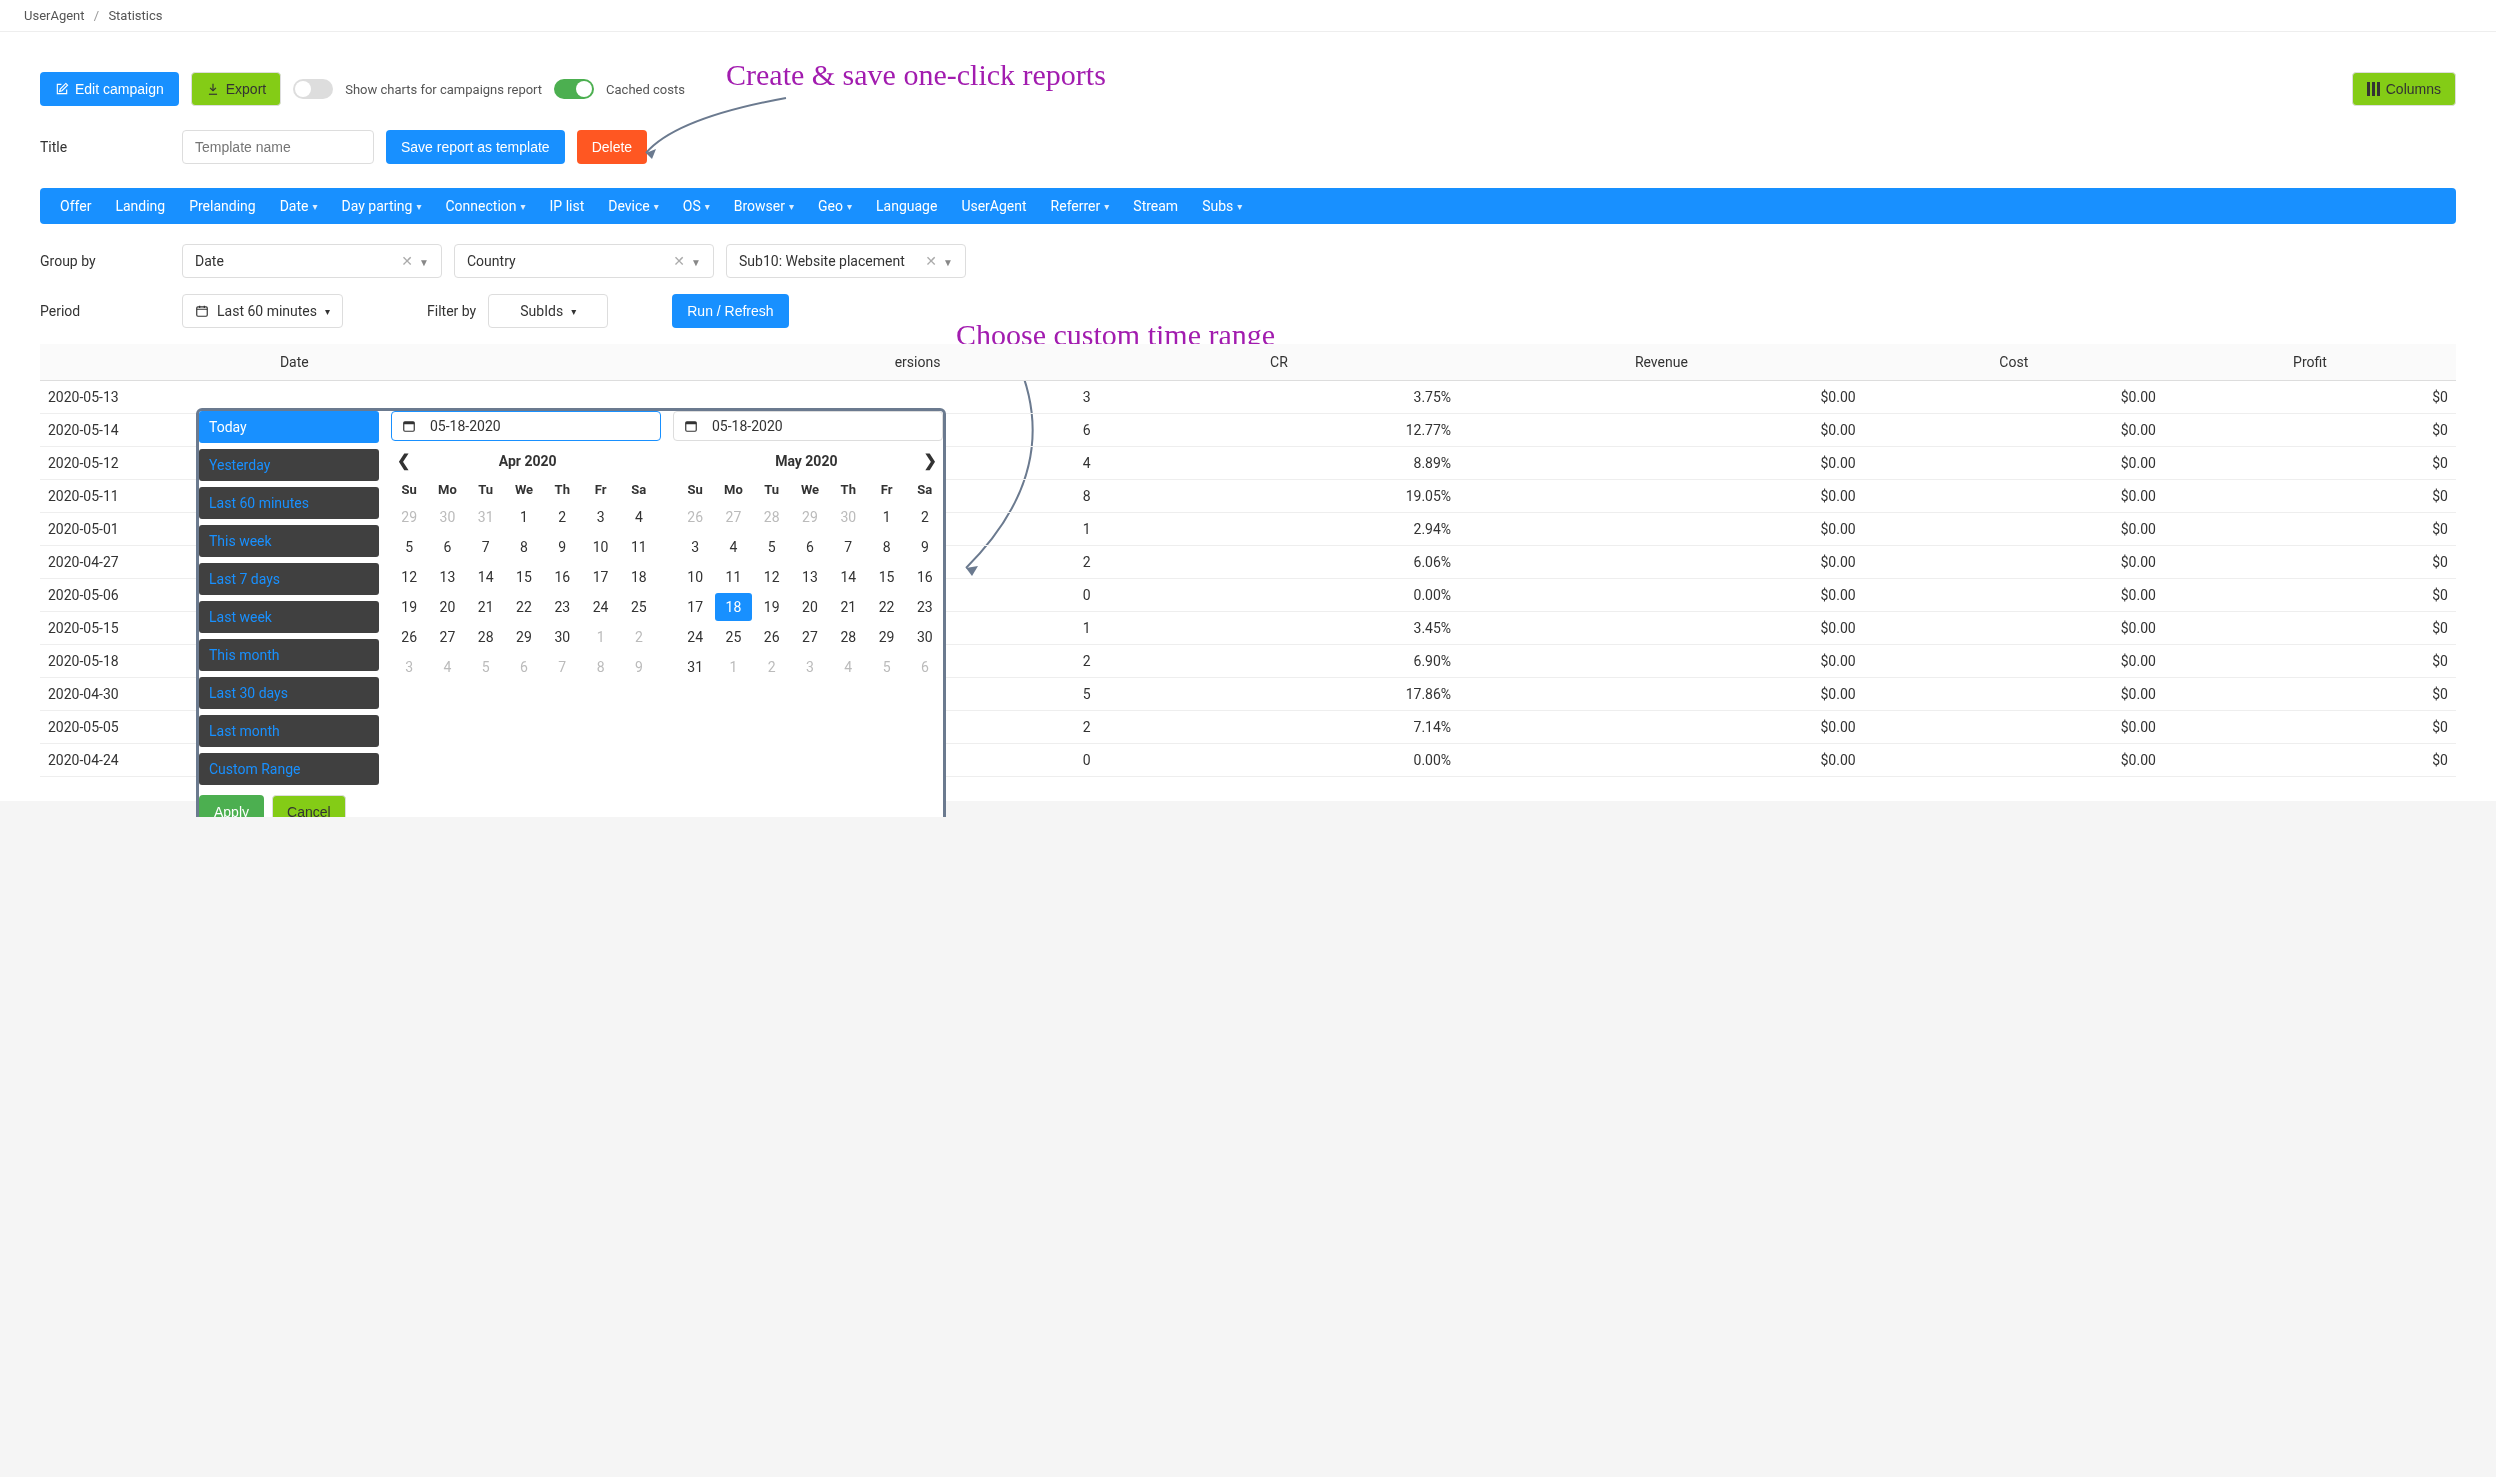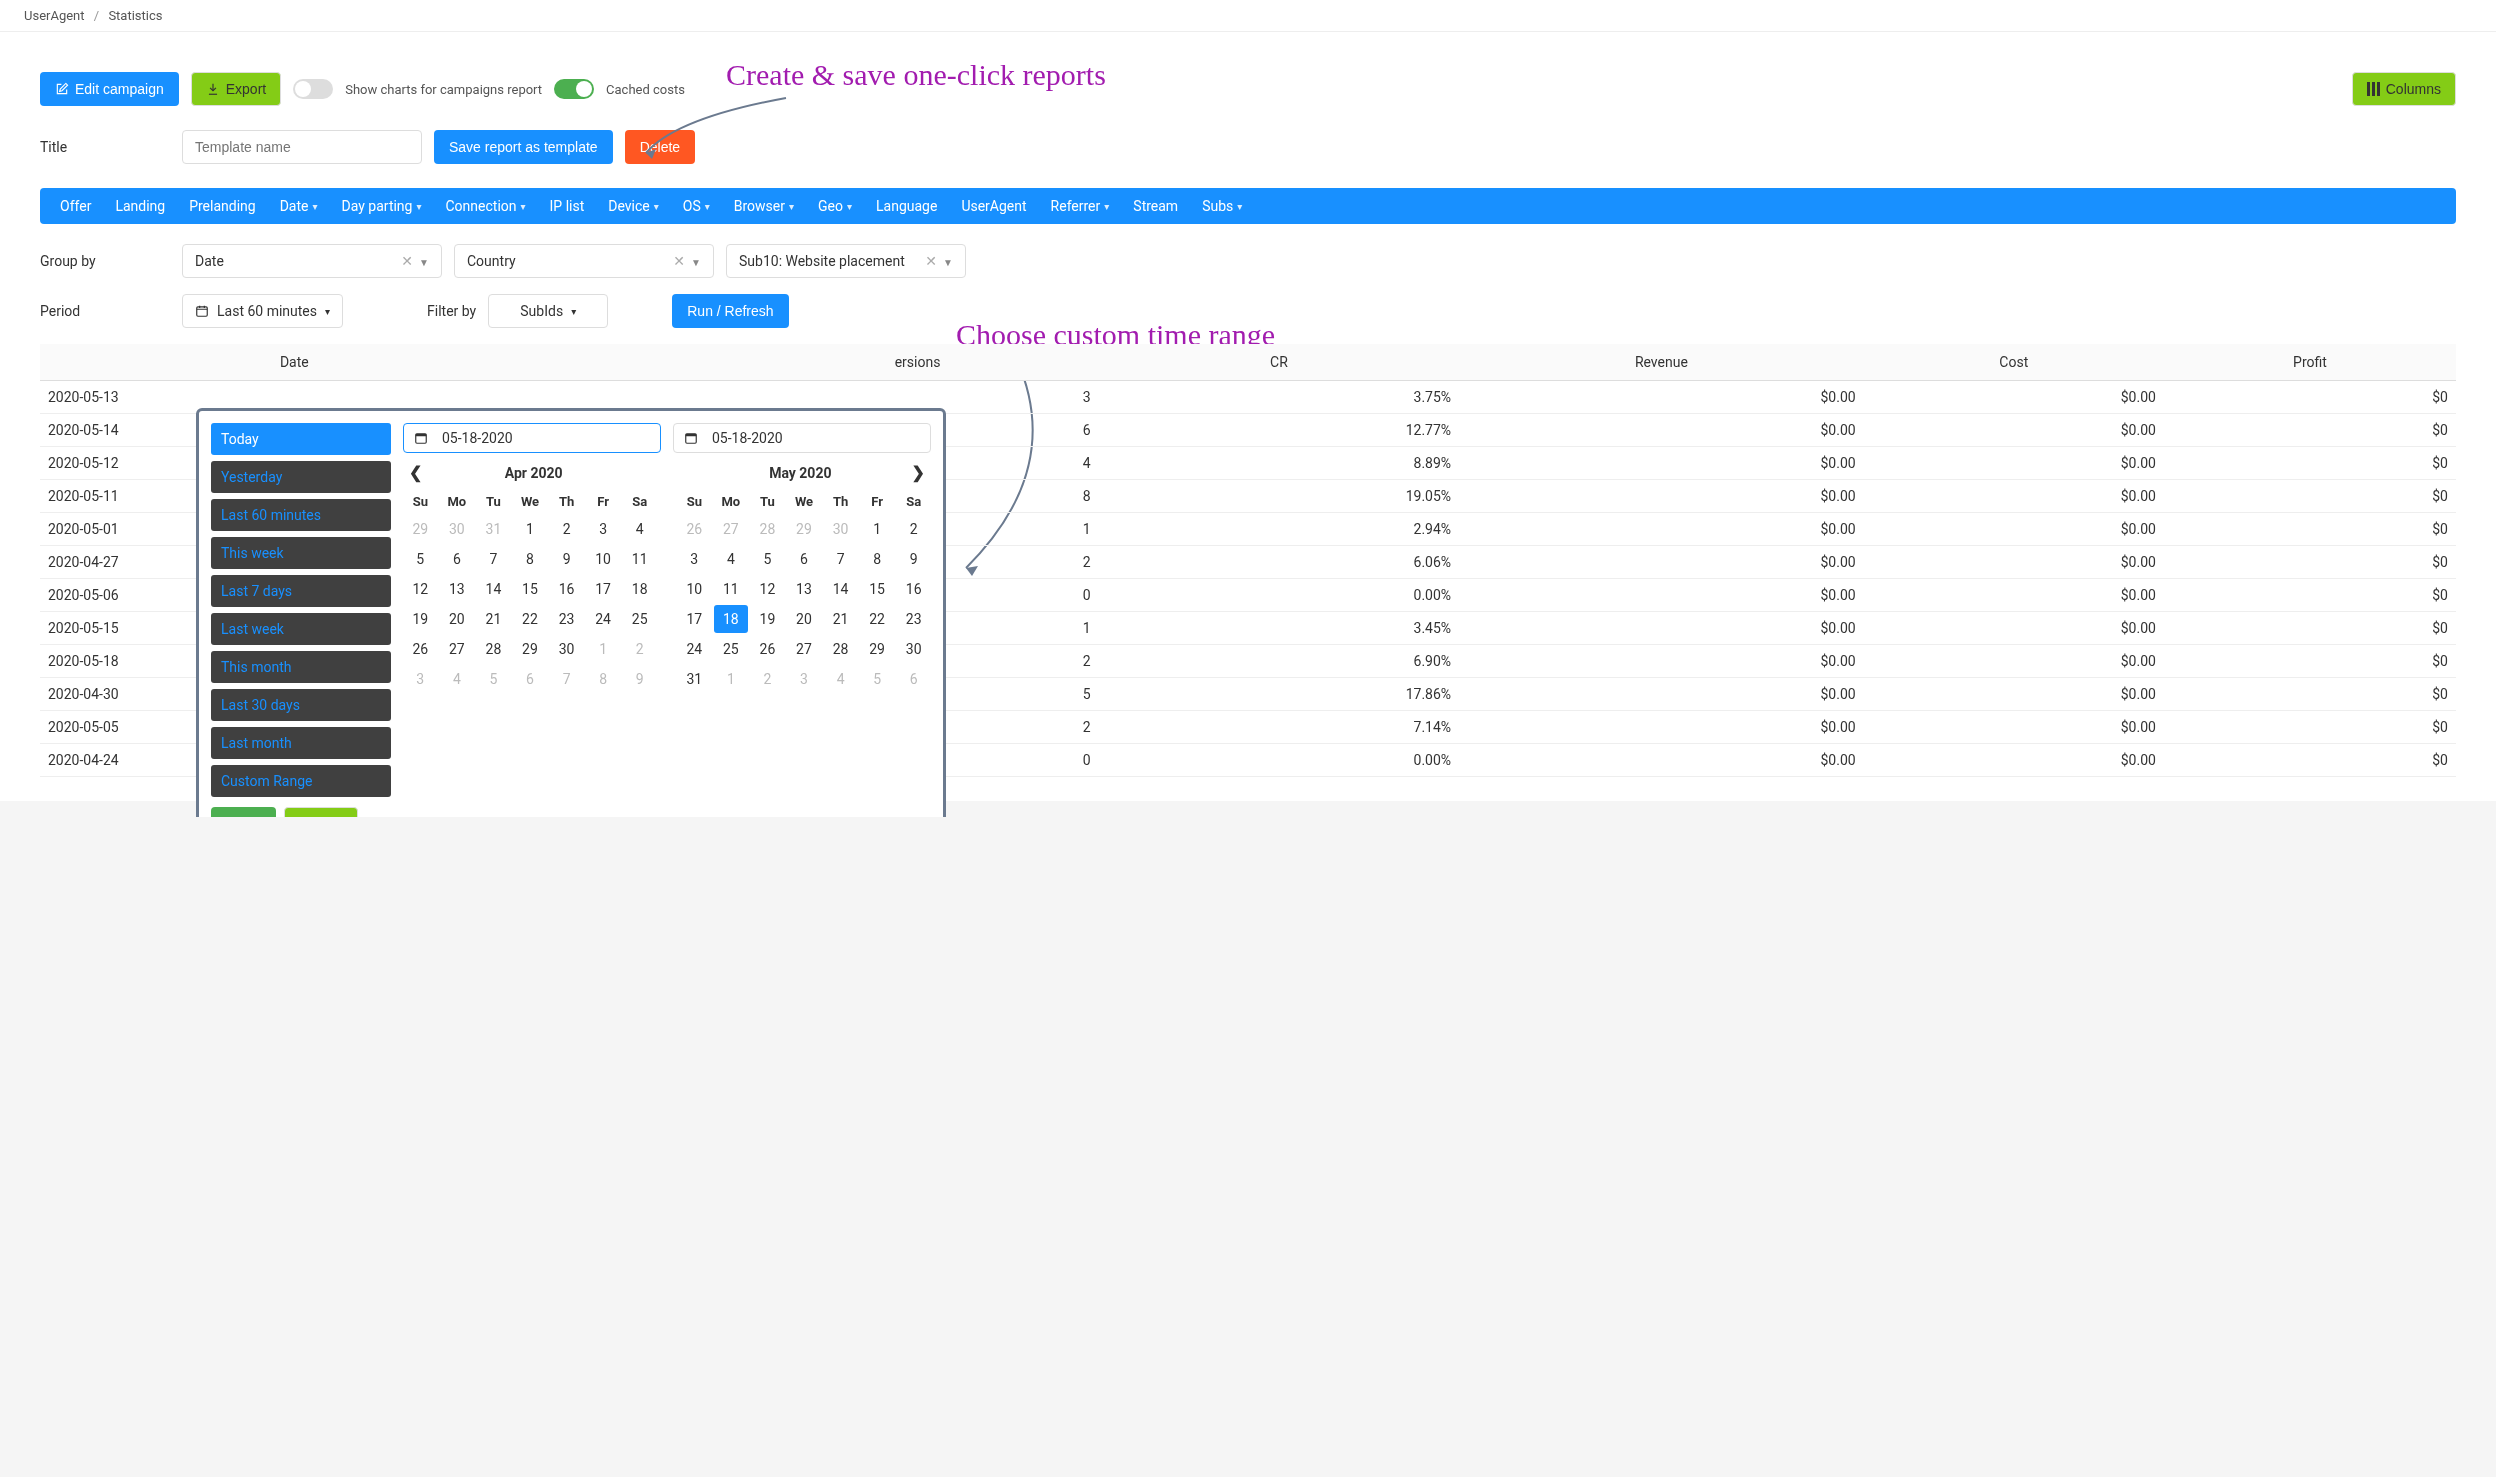--- a/index.html
+++ b/index.html
@@ -17,40 +17,40 @@
 .toggle { width: 40px; height: 20px; border-radius: 10px; position: relative; display: inline-block; }
 .toggle-off { background: #ddd; }
 .toggle-on { background: #4caf50; }
 .toggle::after { content: ""; position: absolute; width: 16px; height: 16px; border-radius: 50%; background: #fff; top: 2px; }
 .toggle-off::after { left: 2px; }
 .toggle-on::after { right: 2px; }
 .toolbar-label { font-size: 13px; color: #555; }
 .spacer { flex: 1; }
 .title-row { display: flex; align-items: center; gap: 12px; margin-bottom: 24px; }
 .label-col { width: 130px; font-size: 14px; color: #333; }
-.input-txt { padding: 8px 12px; border: 1px solid #ddd; border-radius: 4px; width: 240px; font-size: 14px; }
+.input-txt { padding: 8px 12px; border: 1px solid #ddd; border-radius: 4px; width: 192px; font-size: 14px; }
 .tabs-bar { display: flex; align-items: center; gap: 24px; background: #1890ff; color: #fff; padding: 10px 20px; border-radius: 4px; margin-bottom: 20px; }
 .tab-item { display: flex; align-items: center; gap: 4px; cursor: pointer; font-size: 14px; }
 .chev { font-size: 10px; opacity: 0.85; }
 .filter-row { display: flex; align-items: center; gap: 12px; margin-bottom: 16px; }
 .select { display: flex; align-items: center; justify-content: space-between; border: 1px solid #ddd; border-radius: 4px; padding: 8px 12px; width: 260px; background: #fff; font-size: 14px; }
 .select .clr { color: #aaa; margin-right: 6px; cursor: pointer; }
 .select .dd { color: #888; font-size: 10px; }
 .period-btn { display: flex; align-items: center; gap: 8px; border: 1px solid #ddd; border-radius: 4px; padding: 8px 12px; background: #fff; cursor: pointer; font-size: 14px; }
 .table-wrap { position: relative; }
 table { width: 100%; border-collapse: collapse; }
 th { text-align: center; padding: 10px 8px; border-bottom: 1px solid #ddd; font-weight: 400; color: #333; background: #fafafa; }
 td { padding: 8px 8px; border-bottom: 1px solid #eee; text-align: right; }
 td:first-child { text-align: left; }
 
 .annot { position: absolute; font-family: Liberation Serif, serif; font-size: 30px; color: #a21caf; }
 .annot1 { top: 10px; left: 710px; }
 .annot2 { top: 270px; left: 940px; }
 
-.datepicker { position: absolute; top: 360px; left: 180px; width: 750px; background: #fff; border: 3px solid #6b7a8f; border-radius: 6px; padding: 12px; z-index: 100; display: flex; gap: 12px; }
+.datepicker { position: absolute; top: 360px; left: 180px; width: 750px; background: #fff; border: 3px solid #6b7a8f; border-radius: 6px; z-index: 100; display: flex; gap: 12px; }
 .dp-ranges { width: 180px; display: flex; flex-direction: column; gap: 6px; }
 .dp-range { padding: 8px 10px; border-radius: 3px; cursor: pointer; font-size: 14px; color: #1890ff; background: #404040; }
 .dp-range.active { background: #1890ff; color: #fff; }
 .dp-actions { display: flex; gap: 8px; margin-top: 4px; }
 .dp-cal-wrap { flex: 1; display: flex; flex-direction: column; gap: 10px; }
 .dp-inputs { display: flex; gap: 12px; }
 .dp-input { flex: 1; display: flex; align-items: center; gap: 14px; border: 1px solid #ddd; border-radius: 4px; padding: 6px 10px; }
 .dp-input.sel { border-color: #1890ff; }
 .dp-calrow { display: flex; gap: 20px; }
 .dp-cal { flex: 1; }

